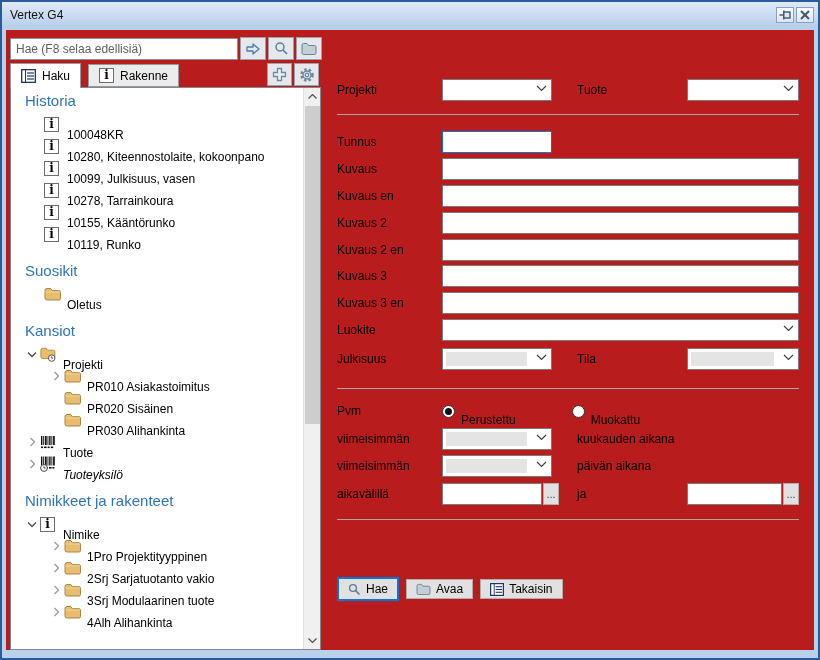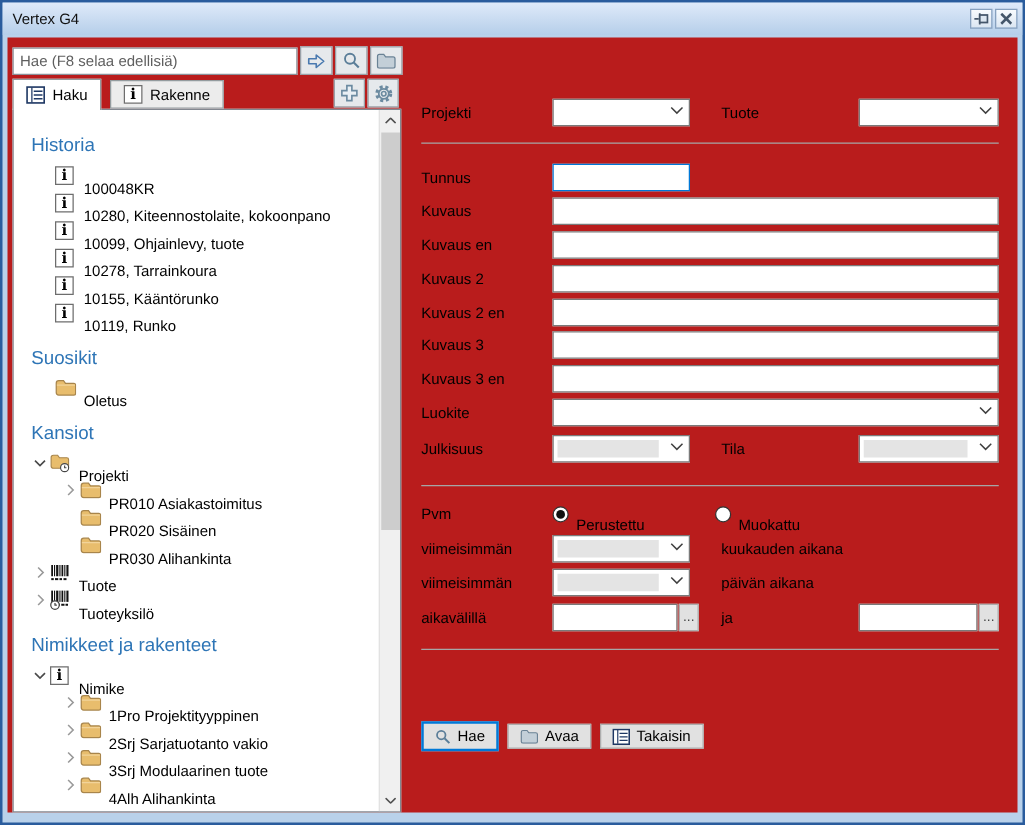--- a/index.html
+++ b/index.html
@@ -35,21 +35,21 @@
   .tab.active { top:0; height:25px; background:#fff; border-bottom:none; z-index:3; }
   .tab-haku { left:0; }
   .tab-rakenne { left:78px; }
   .tab-btns { position:absolute; right:2px; top:0; display:flex; gap:2px; }
   .tab-sq-btn { width:25px; height:23px; border:1px solid #9aa1a8; background:#e6e9ec;
     display:flex; align-items:center; justify-content:center; padding:0; }
 
   
   .tree-panel { position:absolute; left:4px; top:57px; width:311px; height:563px;
     background:#fff; border:1px solid #828790; overflow:hidden; z-index:2; }
-  .tree-inner { position:absolute; left:0; top:0; right:17px; bottom:0; overflow:hidden; padding-top:16px; }
+  .tree-inner { position:absolute; left:0; top:0; right:17px; bottom:0; overflow:hidden; padding-top:0; }
   .tree-heading { height:25px; line-height:25px; padding-left:14px; font-size:15px; color:#2e75b6; }
   .tree-heading.gap { margin-top:13px; }
   .tree-row { height:22px; display:flex; align-items:center; }
   .tree-row .chev { width:16px; height:16px; flex:none; display:flex; align-items:center; justify-content:center; }
   .tree-row .tree-icon { width:18px; height:16px; flex:none; display:flex; align-items:center; justify-content:flex-start; margin-right:5px; position:relative; }
   .tree-row .lbl { white-space:nowrap;margin-top:21px; }
   .info-box { width:15px; height:15px; border:1px solid #6d6d6d; background:#fff;
     font-family:"DejaVu Serif", serif; font-weight:bold; font-size:12px; line-height:13px; text-align:center; }
 
   
@@ -200,21 +200,21 @@
           <div class="tree-row" style="padding-left: 33px;">
             <span class="tree-icon">
               <span class="info-box" style="display:inline-block">i</span>
             </span>
             <span class="lbl">10280, Kiteennostolaite, kokoonpano</span>
           </div>
           <div class="tree-row" style="padding-left: 33px;">
             <span class="tree-icon">
               <span class="info-box" style="display:inline-block">i</span>
             </span>
-            <span class="lbl">10099, Ohjainlevy, tuote</span>
+            <span class="lbl">10099, Julkisuus, vasen</span>
           </div>
           <div class="tree-row" style="padding-left: 33px;">
             <span class="tree-icon">
               <span class="info-box" style="display:inline-block">i</span>
             </span>
             <span class="lbl">10278, Tarrainkoura</span>
           </div>
           <div class="tree-row" style="padding-left: 33px;">
             <span class="tree-icon">
               <span class="info-box" style="display:inline-block">i</span>
@@ -305,21 +305,21 @@
                   <rect x="13.1" y="1" width="1.7" height="9"></rect>
                   <rect x="1" y="11.5" width="2" height="1.6"></rect>
                   <rect x="4" y="11.5" width="2.6" height="1.6"></rect>
                   <rect x="7.6" y="11.5" width="2" height="1.6"></rect>
                   <rect x="10.8" y="11.5" width="2.4" height="1.6"></rect>
                 </g>
               </svg>
             </span>
             <span class="lbl">Tuote</span>
           </div>
-          <div class="tree-row" style="padding-left: 13px;">
+          <div class="tree-row" style="padding-left: 13px; font-style: italic;">
             <span class="chev">
               <svg width="7" height="10" viewBox="0 0 7 10">
                 <path d="M1.5 1 L5.5 5 L1.5 9" fill="none" stroke="#9a9a9a" stroke-width="1.3"></path>
               </svg>
             </span>
             <span class="tree-icon">
               <svg width="18" height="16" viewBox="0 0 18 16">
                 <g fill="#111">
                   <rect x="1" y="0.5" width="1.4" height="9"></rect>
                   <rect x="3.2" y="0.5" width="0.9" height="9"></rect>

